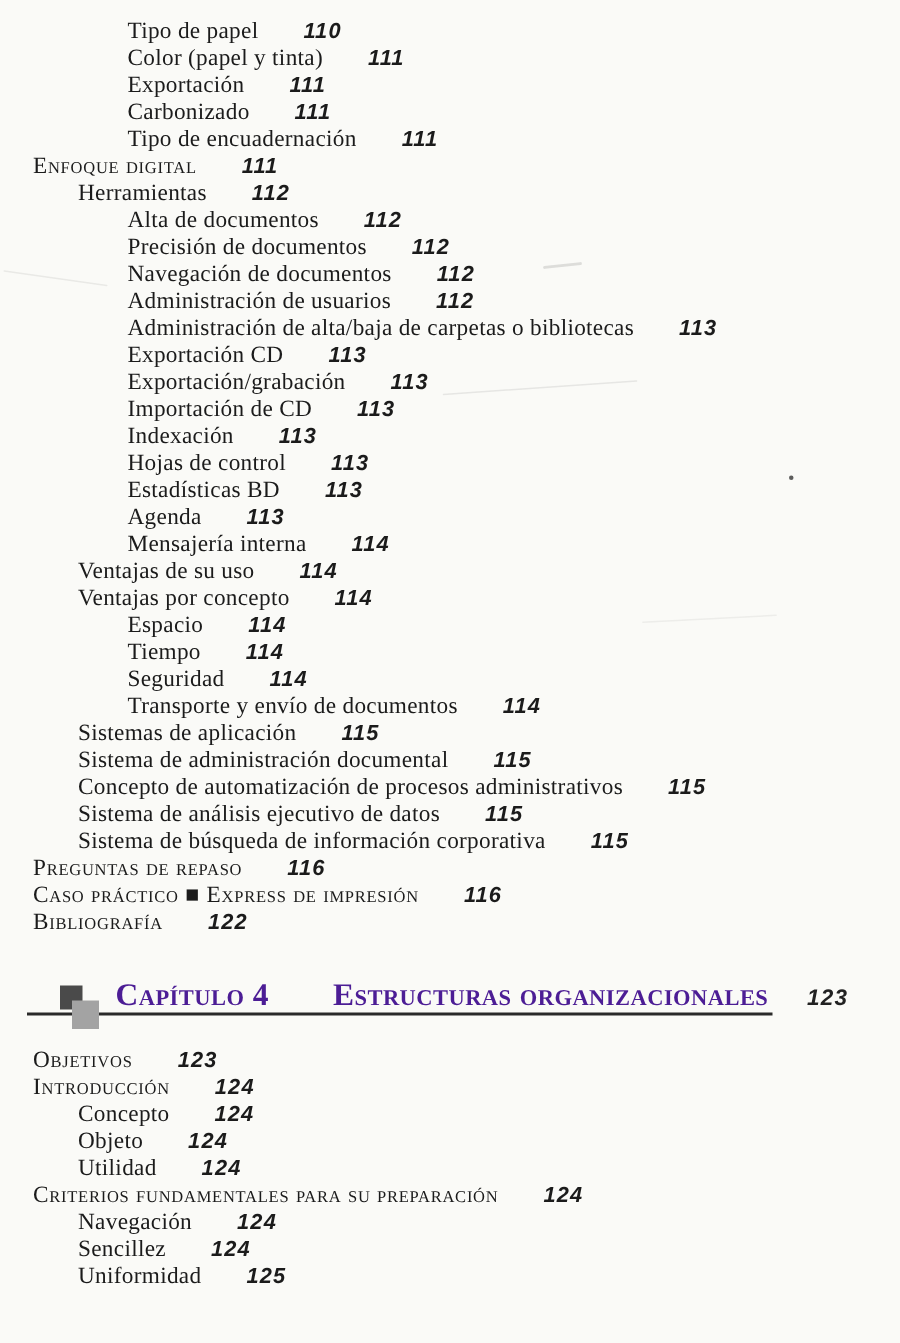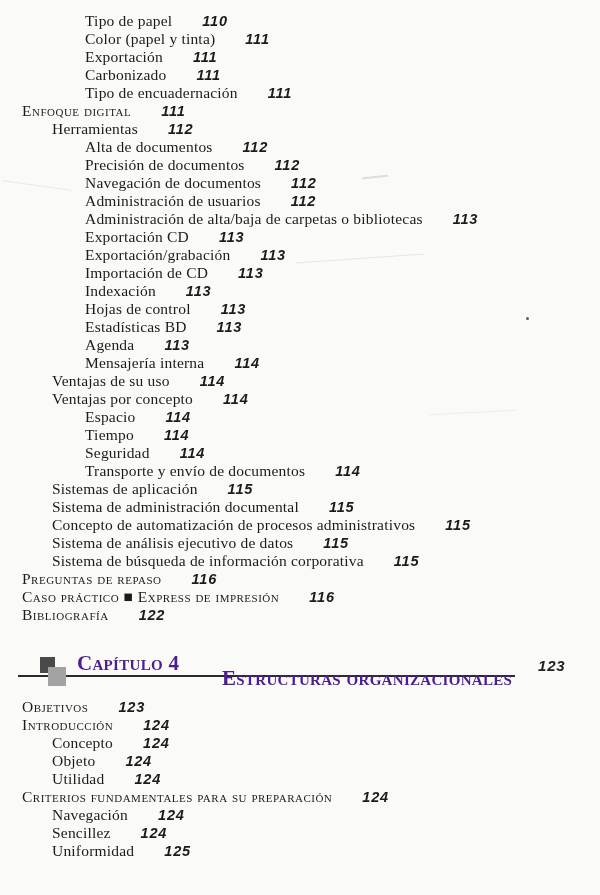--- a/index.html
+++ b/index.html
@@ -66,21 +66,21 @@
     top: 28px;
     font-family: Liberation Serif, serif;
     font-weight: bold;
     font-variant: small-caps;
     font-size: 21px;
     line-height: 22px;
     letter-spacing: 0.3px;
     color: #4c1d95;
   }
   .ch-label { left: 77px; }
-  .ch-title { left: 222px; margin-top: 15px; }
+  .ch-title { left: 222px; }
   .ch-page {
     position: absolute;
     left: 538px; top: 33px;
     font-family: "Liberation Sans", sans-serif;
     font-weight: bold; font-style: italic;
     font-size: 15px;
     letter-spacing: 0.8px;
     color: #222;
   }
   

